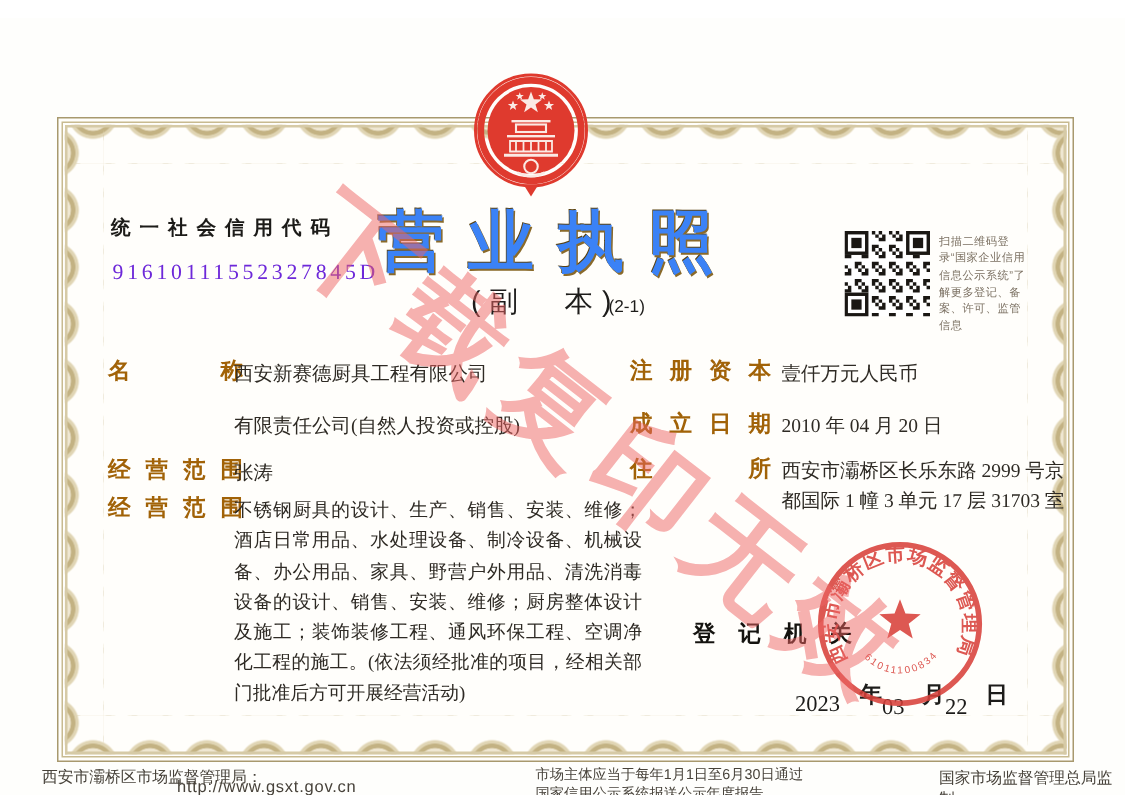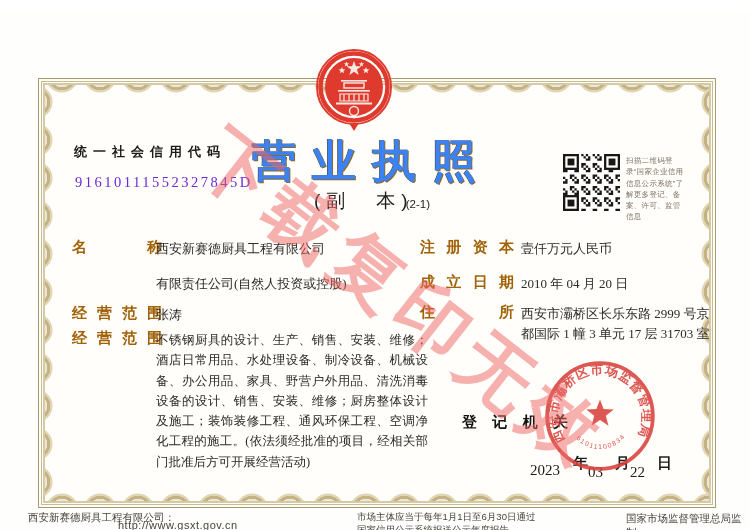--- a/index.html
+++ b/index.html
@@ -178,21 +178,21 @@
       <text fill="#d8403a" font-size="6.5" letter-spacing="1.4" font-family="Liberation Sans, sans-serif">
         <textPath href="#numArc" startOffset="4">6101110083438</textPath>
       </text>
       <polygon points="55,39 58.5,48.2 68.3,48.7 60.6,54.8 63.2,64.3 55,58.9 46.8,64.3 49.4,54.8 41.7,48.7 51.5,48.2" fill="#d8403a"></polygon>
     </svg>
   </div>
 
   <div class="watermark">下载复印无效</div>
 
   <div class="footer">
-    <div class="f-left-label">西安新赛德厨具工程有限公司：</div>
+    <div class="f-left-label">西安市灞桥区市场监督管理局：</div>
     <div class="f-left-url">http://www.gsxt.gov.cn</div>
     <div class="f-mid">
       <div>市场主体应当于每年1月1日至6月30日通过</div>
       <div>国家信用公示系统报送公示年度报告。</div>
     </div>
     <div class="f-right">国家市场监督管理总局监制</div>
   </div>
 
 </div>
 

